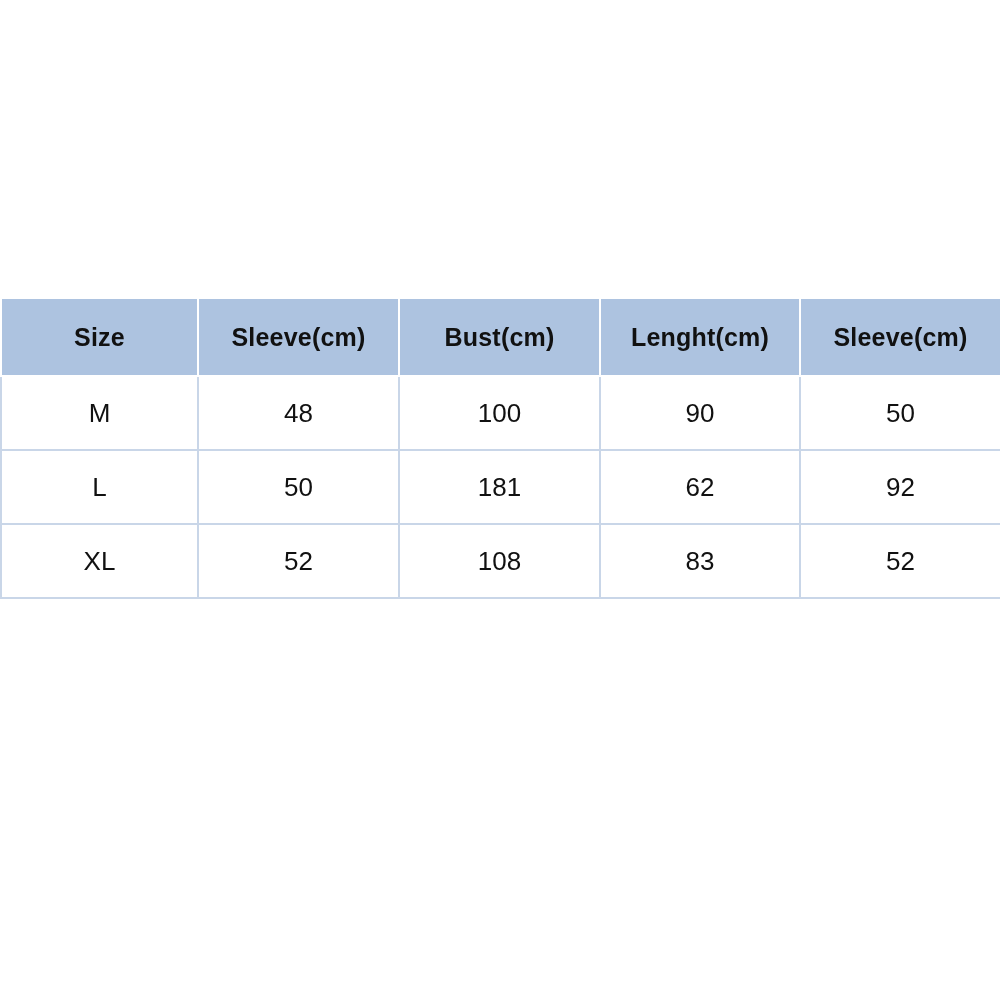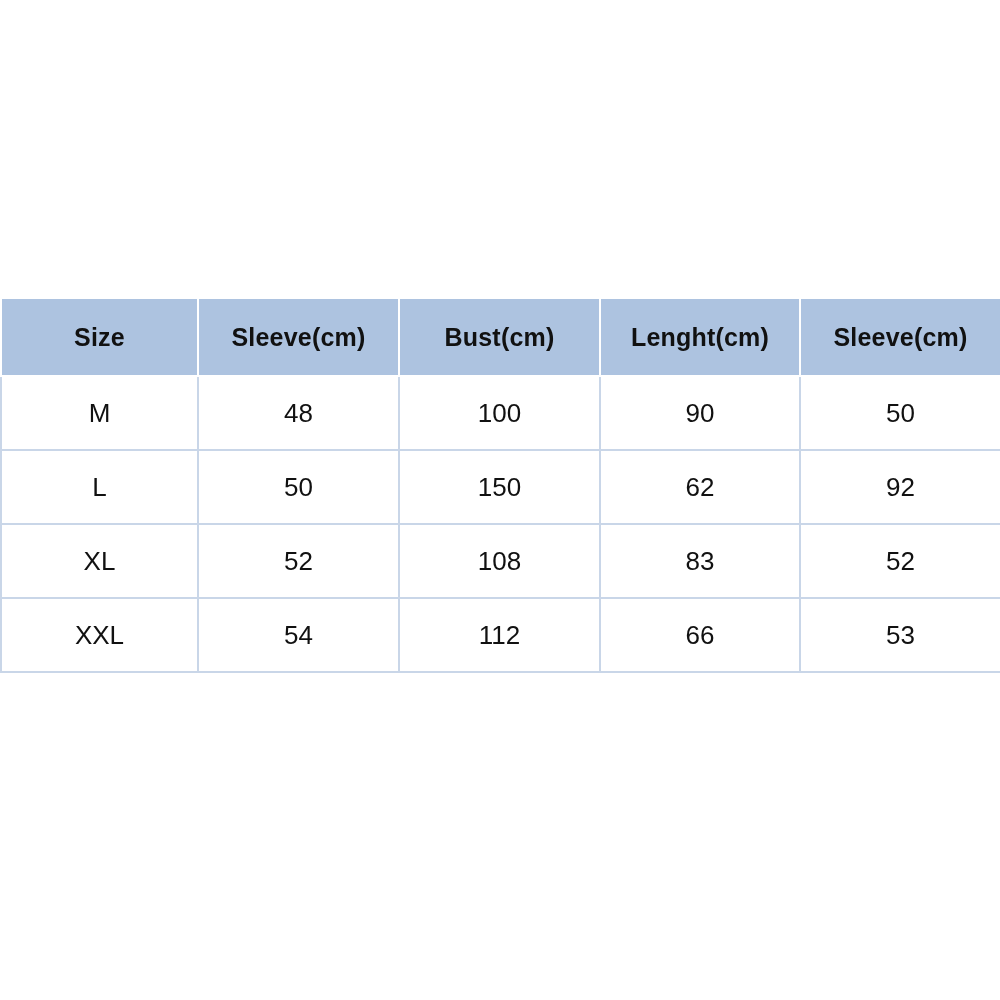--- a/index.html
+++ b/index.html
@@ -84,33 +84,26 @@
       <tr>
         <td class="size-cell">M</td>
         <td>48</td>
         <td>100</td>
         <td>90</td>
         <td>50</td>
       </tr>
       <tr>
         <td class="size-cell">L</td>
         <td>50</td>
-        <td>150</td>
+        <td>181</td>
         <td>62</td>
         <td>92</td>
       </tr>
       <tr>
         <td class="size-cell">XL</td>
         <td>52</td>
         <td>108</td>
         <td>83</td>
         <td>52</td>
       </tr>
-      <tr>
-        <td class="size-cell">XXL</td>
-        <td>54</td>
-        <td>112</td>
-        <td>66</td>
-        <td>53</td>
-      </tr>
     </tbody>
   </table>
 </div>
 
 </body></html>

